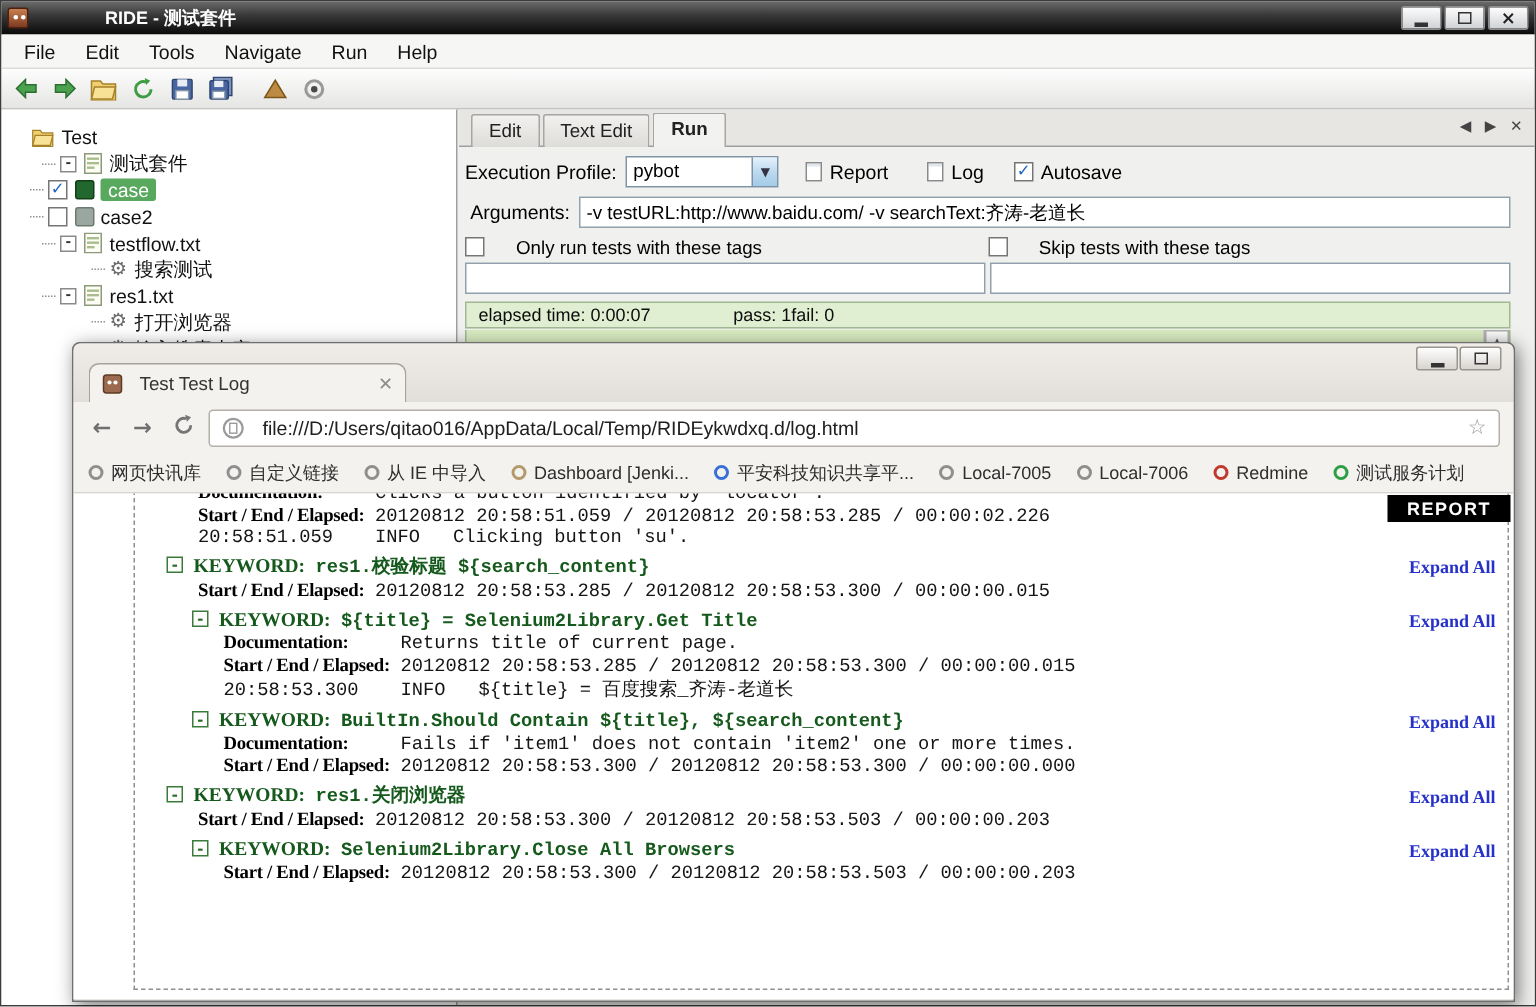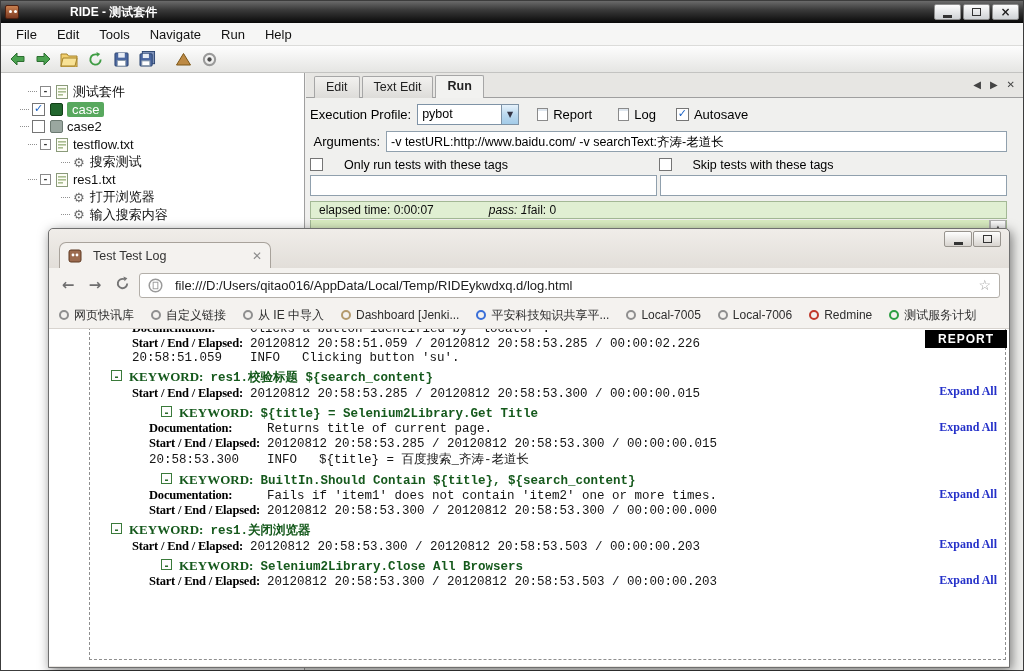--- a/index.html
+++ b/index.html
@@ -56,21 +56,21 @@
   .doc-ic { width:11px; height:13px; background:#fff; border:1px solid #8a8a8a; box-shadow:inset 0 2px 0 #dfe7ef; flex:none; }
   .args-row { margin-top:5px; height:21px; font:13px "Liberation Sans",sans-serif; }
   .args-lbl { width:70px; text-align:right; margin-right:6px; flex:none; }
   .text-input { background:#fff; border:1px solid #90a0ad; font:12.5px "Liberation Sans",sans-serif; padding:2px 4px; height:21px; white-space:nowrap; overflow:hidden; }
   .args-input { flex:1; }
   .tags-row { margin-top:5px; height:15px; font:12.5px "Liberation Sans",sans-serif; }
   .tag-group { width:50%; display:flex; align-items:center; gap:21px; }
   .taginputs-row { margin-top:3px; gap:3px; }
   .taginputs-row .text-input { flex:1; }
   .status-bar { margin-top:5px; display:flex; align-items:center; background:#e0efd2; border:1px solid #a3b895; height:18px; font:12px "Liberation Sans",sans-serif; padding:0 8px; color:#0c0c0c; }
-  .st-pass { margin-left:55px;font-style:italic; } .st-fail { }
+  .st-pass { margin-left:55px; } .st-fail { }
   .console { margin-top:1px; background:#d9ecc1; border:1px solid #a3b895; border-top:none; height:96px; position:relative; overflow:hidden; padding:3px 20px 0 6px; }
   .console-line { font:11px "DejaVu Sans Mono",monospace; color:#24361f; line-height:14px; white-space:nowrap; overflow:hidden; }
   .vscroll { position:absolute; right:0; top:0; bottom:0; width:17px; background:#e9e9e7; border-left:1px solid #b0b0b0; display:flex; flex-direction:column; justify-content:space-between; }
   .sarr { height:15px; display:flex; align-items:center; justify-content:center; font:7px "DejaVu Sans",sans-serif; color:#555; background:linear-gradient(#fcfcfc,#dcdcdc); border:1px solid #b0b0b0; }
 
   
   .browser { position:absolute; left:48px; top:228px; width:962px; height:440px; z-index:10; background:#e9e6e2; border:1px solid #6f6f6f; border-radius:5px 5px 0 0; box-shadow:2px 3px 12px rgba(0,0,0,0.5); }
   .tabstrip { position:relative; height:39px; background:linear-gradient(#f0ede9,#e2ded9); border-radius:5px 5px 0 0; }
   .bwinbtns { position:absolute; top:2px; right:8px; display:flex; gap:1px; }
   .bwbtn { width:28px; height:16px; border:1px solid #98948e; background:linear-gradient(#fefefe,#d8d4cf); border-radius:2px; display:flex; align-items:center; justify-content:center; }
@@ -83,30 +83,30 @@
   .star { font:14px "DejaVu Sans",sans-serif; color:#9b9b9b; flex:none; }
   .bookmarks { height:27px; background:#f4f2ef; border-bottom:1px solid #d8d4cf; display:flex; align-items:center; padding:0 10px; gap:17px; overflow:hidden; }
   .bm { display:flex; align-items:center; gap:5px; font:12px "Liberation Sans",sans-serif; color:#2e2e2e; white-space:nowrap; }
   .bmi { width:10px; height:10px; border-radius:50%; border:2px solid #8f8f8f; flex:none; }
   .bpage { position:relative; height:337px; background:#fff; overflow:hidden; }
   .report-btn { position:absolute; top:1px; right:2px; background:#000; color:#fff; font:bold 12px "Liberation Sans",sans-serif; letter-spacing:1px; padding:2px 13px; z-index:3; }
   .dash-box { position:absolute; left:40px; right:3px; top:-12px; bottom:6px; border:1px dashed #8f8f8f; border-top:none; z-index:1; }
   .log-rows { position:absolute; left:0; right:0; top:-8px; z-index:2; }
 
   .lrow { position:relative; line-height:19.5px; white-space:nowrap; font:12.5px "Liberation Mono",monospace; color:#151515; }
-  .i-kw0 { padding-left:62px; } .i-kw1 { padding-left:79px;margin-left:33px; } .i-d1 { padding-left:83px; } .i-d2 { padding-left:100px; }
+  .i-kw0 { padding-left:62px; } .i-kw1 { padding-left:79px; } .i-d1 { padding-left:83px; } .i-d2 { padding-left:100px; }
   .kw-row { margin-top:4px; }
   .klab { font:bold 13px "Liberation Serif",serif; color:#15591c; margin-right:7px; }
   .kname { font:bold 12.5px "Liberation Mono",monospace; color:#15591c; }
   .lab { display:inline-block; width:118px; font:bold 12.5px "Liberation Serif",serif; color:#000; letter-spacing:-0.2px; }
   .lval { font:12.5px "Liberation Mono",monospace; }
   .mtime { display:inline-block; width:118px; }
   .mlevel { display:inline-block; width:52px; }
   .minus { display:inline-block; width:11px; height:11px; line-height:9px; text-align:center; border:1px solid #3a7a3a; color:#2a6b2a; font:bold 10px "DejaVu Sans Mono",monospace; margin-right:7px; background:#fdfdfd; vertical-align:1px; }
-  .expand { position:absolute; right:12px; top:15px; font:bold 12px "Liberation Serif",serif; color:#2531c9; }
+  .expand { position:absolute; right:12px; top:2px; font:bold 12px "Liberation Serif",serif; color:#2531c9; }
 </style>
 </head>
 <body>
 
 <div id="stage">
 
   <div class="ride">
     <div class="ride-title">
       <span class="app-icon"></span>
       <span class="ttl">RIDE - 测试套件</span>
@@ -191,20 +191,29 @@
           <span class="tool-ic">
             <svg width="15" height="15" viewBox="0 0 16 16">
               <circle cx="8" cy="8" r="6" fill="none" stroke="#9a9a9a" stroke-width="2.2"></circle>
               <circle cx="8" cy="8" r="2.3" fill="#4a4a4a"></circle>
             </svg>
           </span>
         </span>
       </div>
 
     <div class="tree-panel">
+        <div class="trow lvl0">
+          <span class="tree-ic">
+            <svg width="15" height="13" viewBox="0 0 18 15">
+              <path d="M1 2h6l1.5 2H17v11H1z" fill="#f2cf6e" stroke="#a5822a"></path>
+              <path d="M3 6h14l-2 8H1z" fill="#f8e296" stroke="#a5822a"></path>
+            </svg>
+          </span>
+          <span class="tlabel">Test</span>
+        </div>
         <div class="trow lvl1">
           <span class="stub"></span>
           <span class="expander">-</span>
           <span class="tree-ic">
             <svg width="12" height="14" viewBox="0 0 12 14">
               <rect x="0.5" y="0.5" width="11" height="13" fill="#fdfdf5" stroke="#8a9a7a"></rect>
               <rect x="2" y="3" width="8" height="1.6" fill="#a9bd8f"></rect>
               <rect x="2" y="6" width="8" height="1.6" fill="#a9bd8f"></rect>
               <rect x="2" y="9" width="5" height="1.6" fill="#a9bd8f"></rect>
             </svg>

